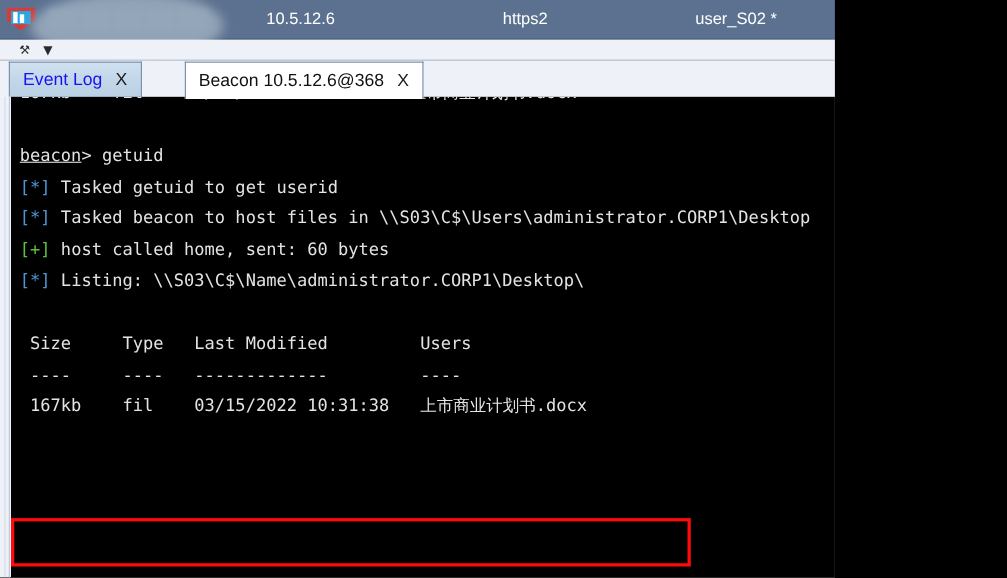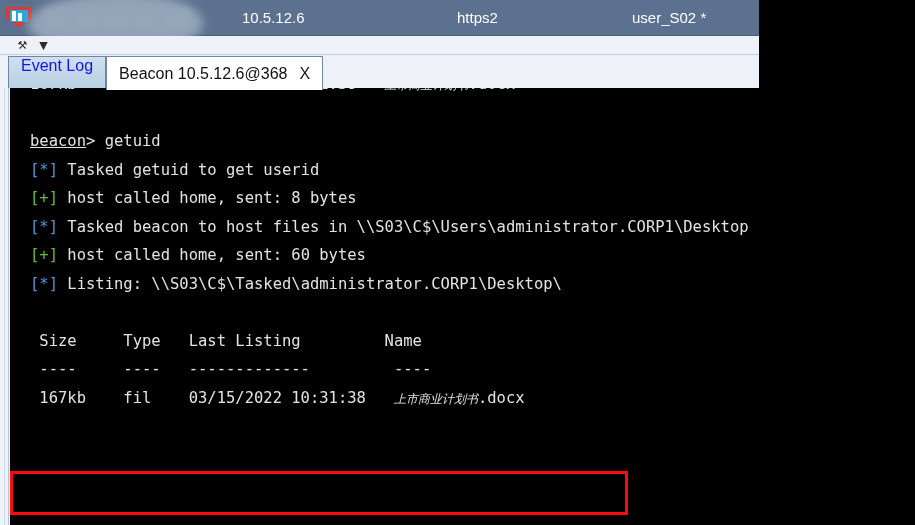--- a/index.html
+++ b/index.html
@@ -172,27 +172,27 @@
     padding: 0 12px;
     font-size: 16px;
     border: 1px solid #6f87a6;
     border-bottom: none;
     position: relative;
     top: 1px;
   }
   .tab.inactive {
     background: linear-gradient(to bottom, #cfe0ef 0%, #c2d6e8 55%, #b9cfe3 100%);
     color: #1414ef;
-    flex-direction: column;
   }
   .tab.active {
     background: #ffffff;
     color: #111111;
     height: 34px;
     z-index: 3;
+    margin-left: 39px;
   }
   .tab .close-x {
     font-size: 16px;
     color: #1a1a1a;
     font-family: "Liberation Sans", sans-serif;
   }
   .tab.inactive .close-x { color: #1a1a1a; }
 
   
   .terminal-wrap {
@@ -230,35 +230,35 @@
     font-size: 15.5px;
     line-height: 28.5px;
     color: #e8e8e8;
     letter-spacing: 0px;
   }
   .term-inner {
     position: absolute;
     left: 0;
     top: -18px;   
     width: 905px;
-    padding: 0 0 0 20px;
+    padding: 0 0 0 8px;
     box-sizing: border-box;
   }
   .line {
     height: 28.5px;
     white-space: pre;
     color: #e3e3e3;
   }
   .line.blank { color: transparent; }
   .tok-blue  { color: #4f95d4; }
   .tok-green { color: #5fc03a; }
   .prompt    { text-decoration: underline; color: #e3e3e3; }
 
   
-  .cjk { font-family: "DejaVu Sans", sans-serif; font-size: 12px; font-style: italic; }
+  .cjk { font-family: "DejaVu Sans", sans-serif; font-size: 15px; }
 
   
   .redbox {
     position: absolute;
     left: 10px;
     top: 471px;
     width: 618px;
     height: 44px;
     border: 3px solid #fb0b09;
     box-sizing: border-box;
@@ -327,26 +327,25 @@
   </div>
 
   <div class="terminal-wrap">
     <div class="term-left-rail"></div>
     <div class="terminal">
       <div class="term-inner" id="term-inner">
           <div class="line"><span>167kb    fil    03/15/2022 10:31:38   </span><span class="cjk">上市商业计划书</span><span>.docx</span></div>
           <div class="line blank"><span> </span></div>
           <div class="line"><span class="prompt">beacon</span><span>&gt; getuid</span></div>
           <div class="line"><span class="tok-blue">[*]</span><span> Tasked getuid to get userid</span></div>
-          <div class="line"><span class="tok-green">[+]</span><span> host called home, sent: 8 bytes</span></div>
           <div class="line"><span class="tok-blue">[*]</span><span> Tasked beacon to host files in \\S03\C$\Users\administrator.CORP1\Desktop</span></div>
           <div class="line"><span class="tok-green">[+]</span><span> host called home, sent: 60 bytes</span></div>
-          <div class="line"><span class="tok-blue">[*]</span><span> Listing: \\S03\C$\Tasked\administrator.CORP1\Desktop\</span></div>
+          <div class="line"><span class="tok-blue">[*]</span><span> Listing: \\S03\C$\Name\administrator.CORP1\Desktop\</span></div>
           <div class="line blank"><span> </span></div>
-          <div class="line"><span> Size     Type   Last Listing         Name</span></div>
+          <div class="line"><span> Size     Type   Last Modified         Users</span></div>
           <div class="line"><span> ----     ----   -------------         ----</span></div>
           <div class="line"><span> 167kb    fil    03/15/2022 10:31:38   </span><span class="cjk">上市商业计划书</span><span>.docx</span></div>
         </div>
     </div>
   </div>
 
   <div class="redbox"></div>
 
 </div>
 

